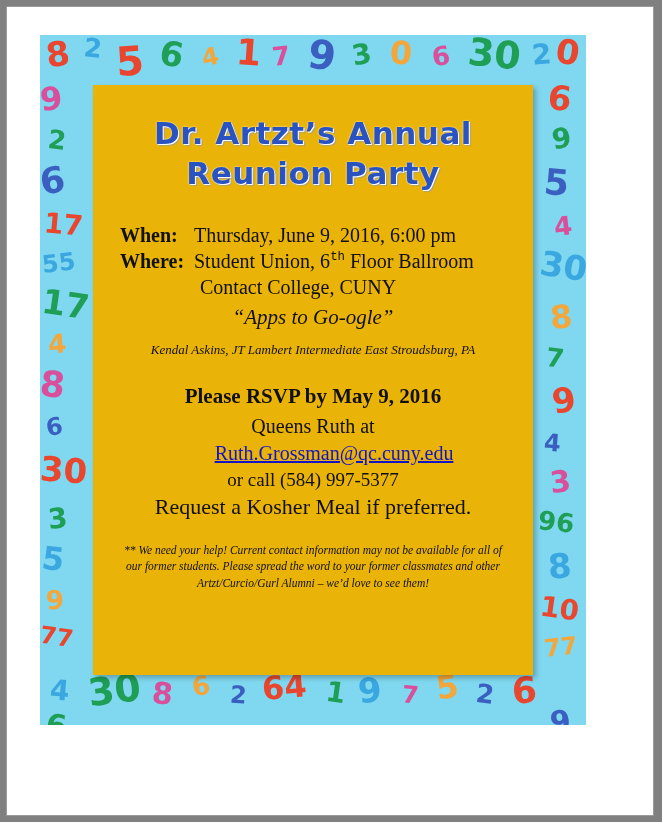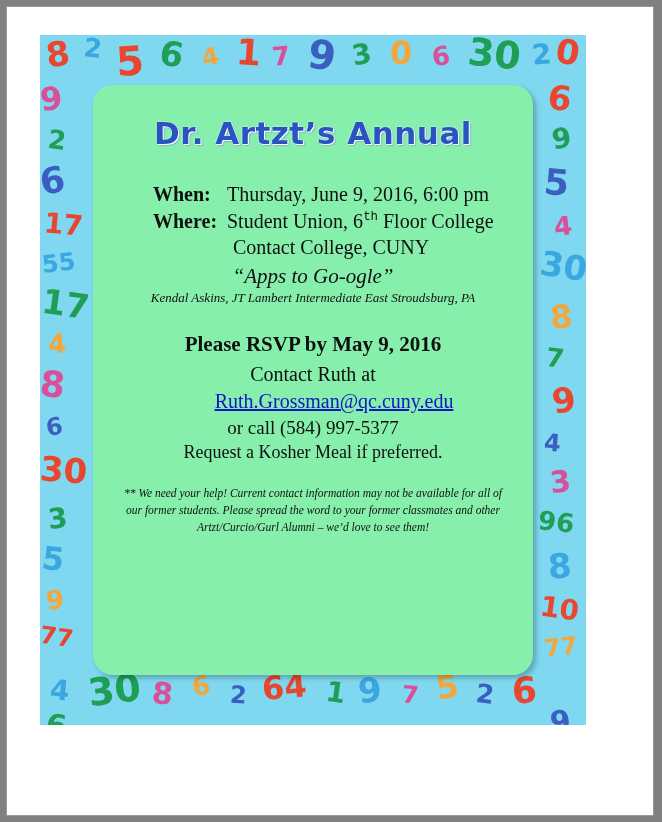--- a/index.html
+++ b/index.html
@@ -41,22 +41,22 @@
     height: 690px;
     background: #7fd8ef;
     overflow: hidden;
   }
   .frame-inner {
     position: absolute;
     left: 53px;
     top: 50px;
     width: 440px;
     height: 590px;
-    background: #86efac;
-    border-radius: 20px;
+    background: #eab308;
+    border-radius: 0;
     box-shadow: 3px 3px 5px rgba(0,0,0,0.25);
     overflow: hidden;
   }
   
   .num {
     position: absolute;
     font-family: "DejaVu Sans", sans-serif;
     font-weight: bold;
     line-height: 1;
     user-select: none;
@@ -82,21 +82,21 @@
     text-shadow:
       1px 1px 0 #ffffff,
       2px 2px 1px rgba(120,150,210,0.55),
       0 0 2px rgba(255,255,255,0.9);
   }
   .title .l2 { display: block; }
 
   .block-when {
     margin-top: 28px;
     text-align: left;
-    padding-left: 60px;
+    padding-left: 27px;
     font-size: 20px;
     color: #101010;
     line-height: 1.32;
   }
   .block-when .lbl {
     font-weight: bold;
     display: inline-block;
     width: 74px;
   }
   .block-when .ind {
@@ -112,21 +112,21 @@
     font-size: 17px;
     color: #101010;
   }
   .sp-quote {
     margin-top: 4px;
     font-style: italic;
     font-size: 21px;
     color: #101010;
   }
   .sp-author {
-    margin-top: 1px;
+    margin-top: 12px;
     font-style: italic;
     font-size: 13px;
     color: #101010;
   }
 
   .rsvp {
     margin-top: 26px;
     font-weight: bold;
     font-size: 21px;
     color: #101010;
@@ -143,21 +143,21 @@
     text-decoration: underline;
     padding-left: 42px;
   }
   .phone {
     margin-top: 4px;
     font-size: 19px;
     color: #101010;
   }
   .kosher {
     margin-top: 3px;
-    font-size: 18px;
+    font-size: 22px;
     color: #101010;
   }
   .note {
     margin-top: 22px;
     padding: 0 26px;
     font-style: italic;
     font-size: 11.5px;
     line-height: 1.45;
     color: #101010;
     text-align: center;
@@ -227,37 +227,38 @@
           <div class="num" style="left: 472px; top: 638px; font-size: 36px; color: rgb(232, 70, 47); transform: rotate(-4deg);">6</div>
           <div class="num" style="left: 6px; top: 676px; font-size: 30px; color: rgb(31, 158, 85); transform: rotate(6deg);">6</div>
           <div class="num" style="left: 510px; top: 672px; font-size: 30px; color: rgb(58, 95, 192); transform: rotate(-6deg);">9</div>
         </div>
 
       <div class="frame-inner">
         <div class="content">
 
           <div class="title">
             <span>Dr. Artzt’s Annual</span>
+            <span class="l2">Reunion Party</span>
           </div>
 
           <div class="block-when">
             <div>
               <span class="lbl">When:</span><span>Thursday, June 9, 2016, 6:00 pm</span>
             </div>
             <div>
-              <span class="lbl">Where:</span><span>Student Union, 6</span><sup>th</sup><span> Floor College</span>
+              <span class="lbl">Where:</span><span>Student Union, 6</span><sup>th</sup><span> Floor Ballroom</span>
             </div>
             <div class="ind">Contact College, CUNY</div>
           </div>
 
           <div class="sp-quote">“Apps to Go-ogle”</div>
           <div class="sp-author">Kendal Askins, JT Lambert Intermediate East Stroudsburg, PA</div>
 
           <div class="rsvp">Please RSVP by May 9, 2016</div>
-          <div class="contact">Contact Ruth at</div>
+          <div class="contact">Queens Ruth at</div>
           <div class="email">Ruth.Grossman@qc.cuny.edu</div>
           <div class="phone">or call (584) 997-5377</div>
           <div class="kosher">Request a Kosher Meal if preferred.</div>
 
           <div class="note">** We need your help! Current contact information may not be available for all of our former students. Please spread the word to your former classmates and other Artzt/Curcio/Gurl Alumni – we’d love to see them!</div>
 
         </div>
       </div>
     </div>
 

